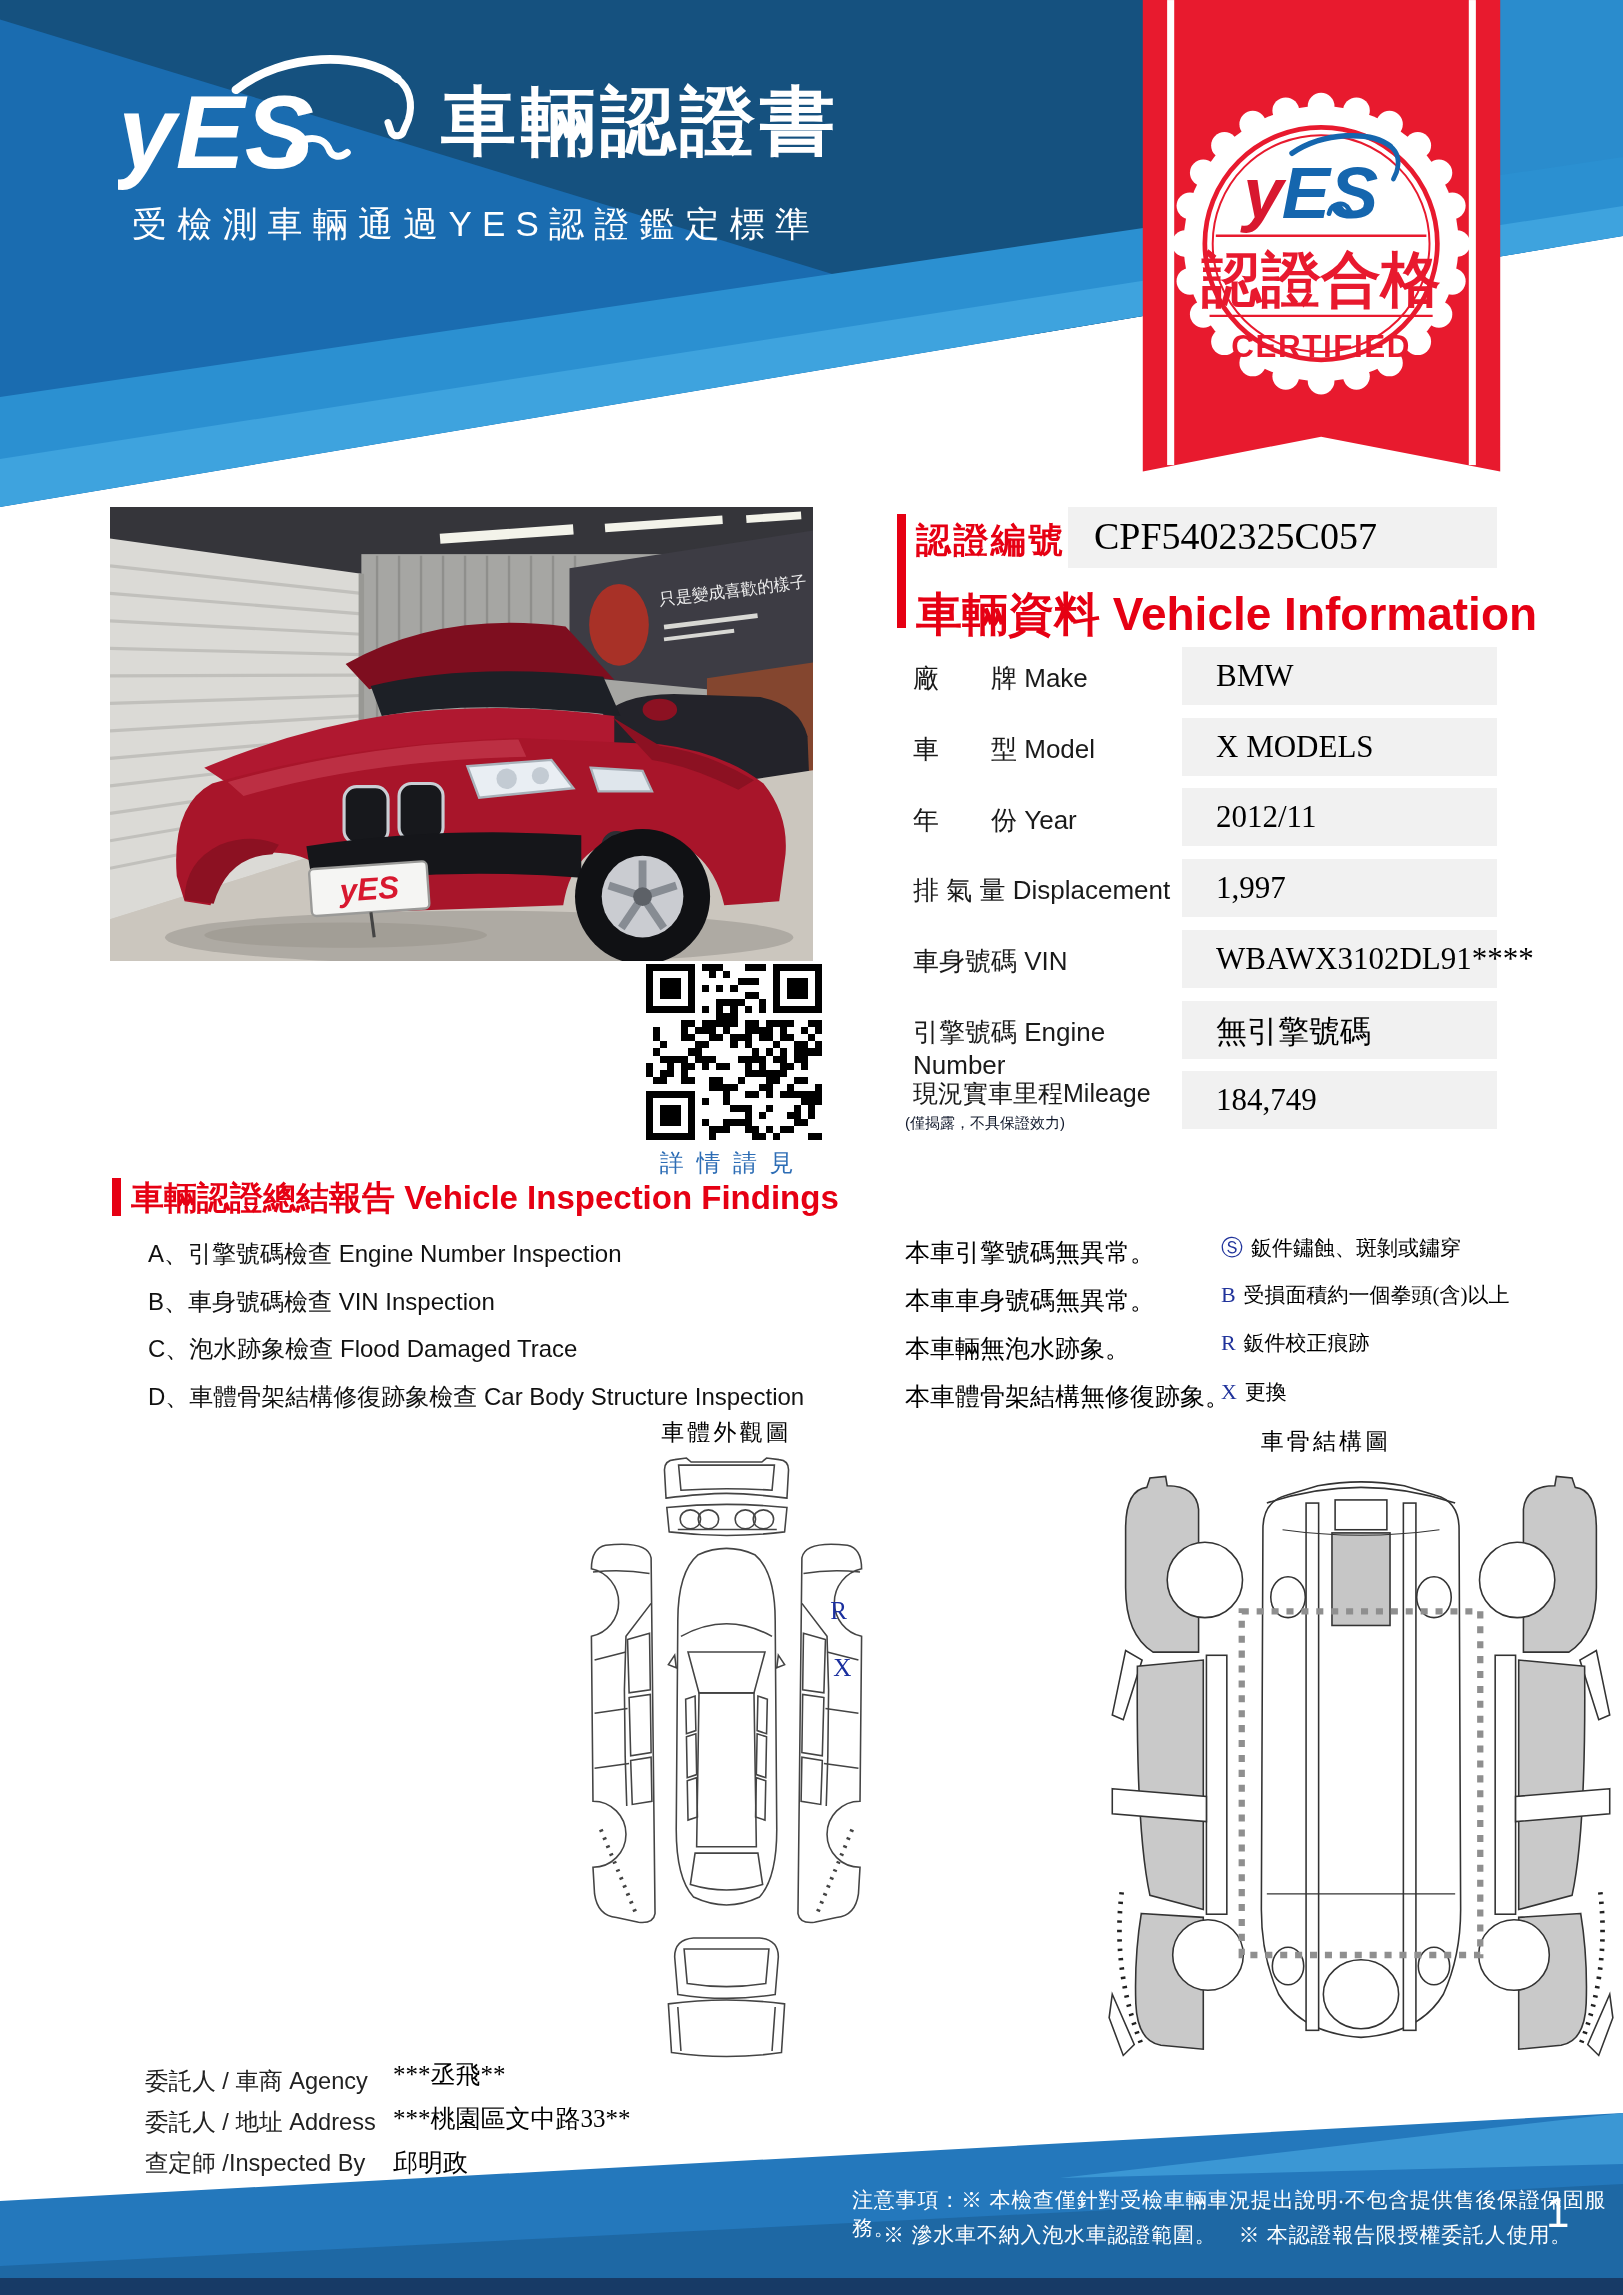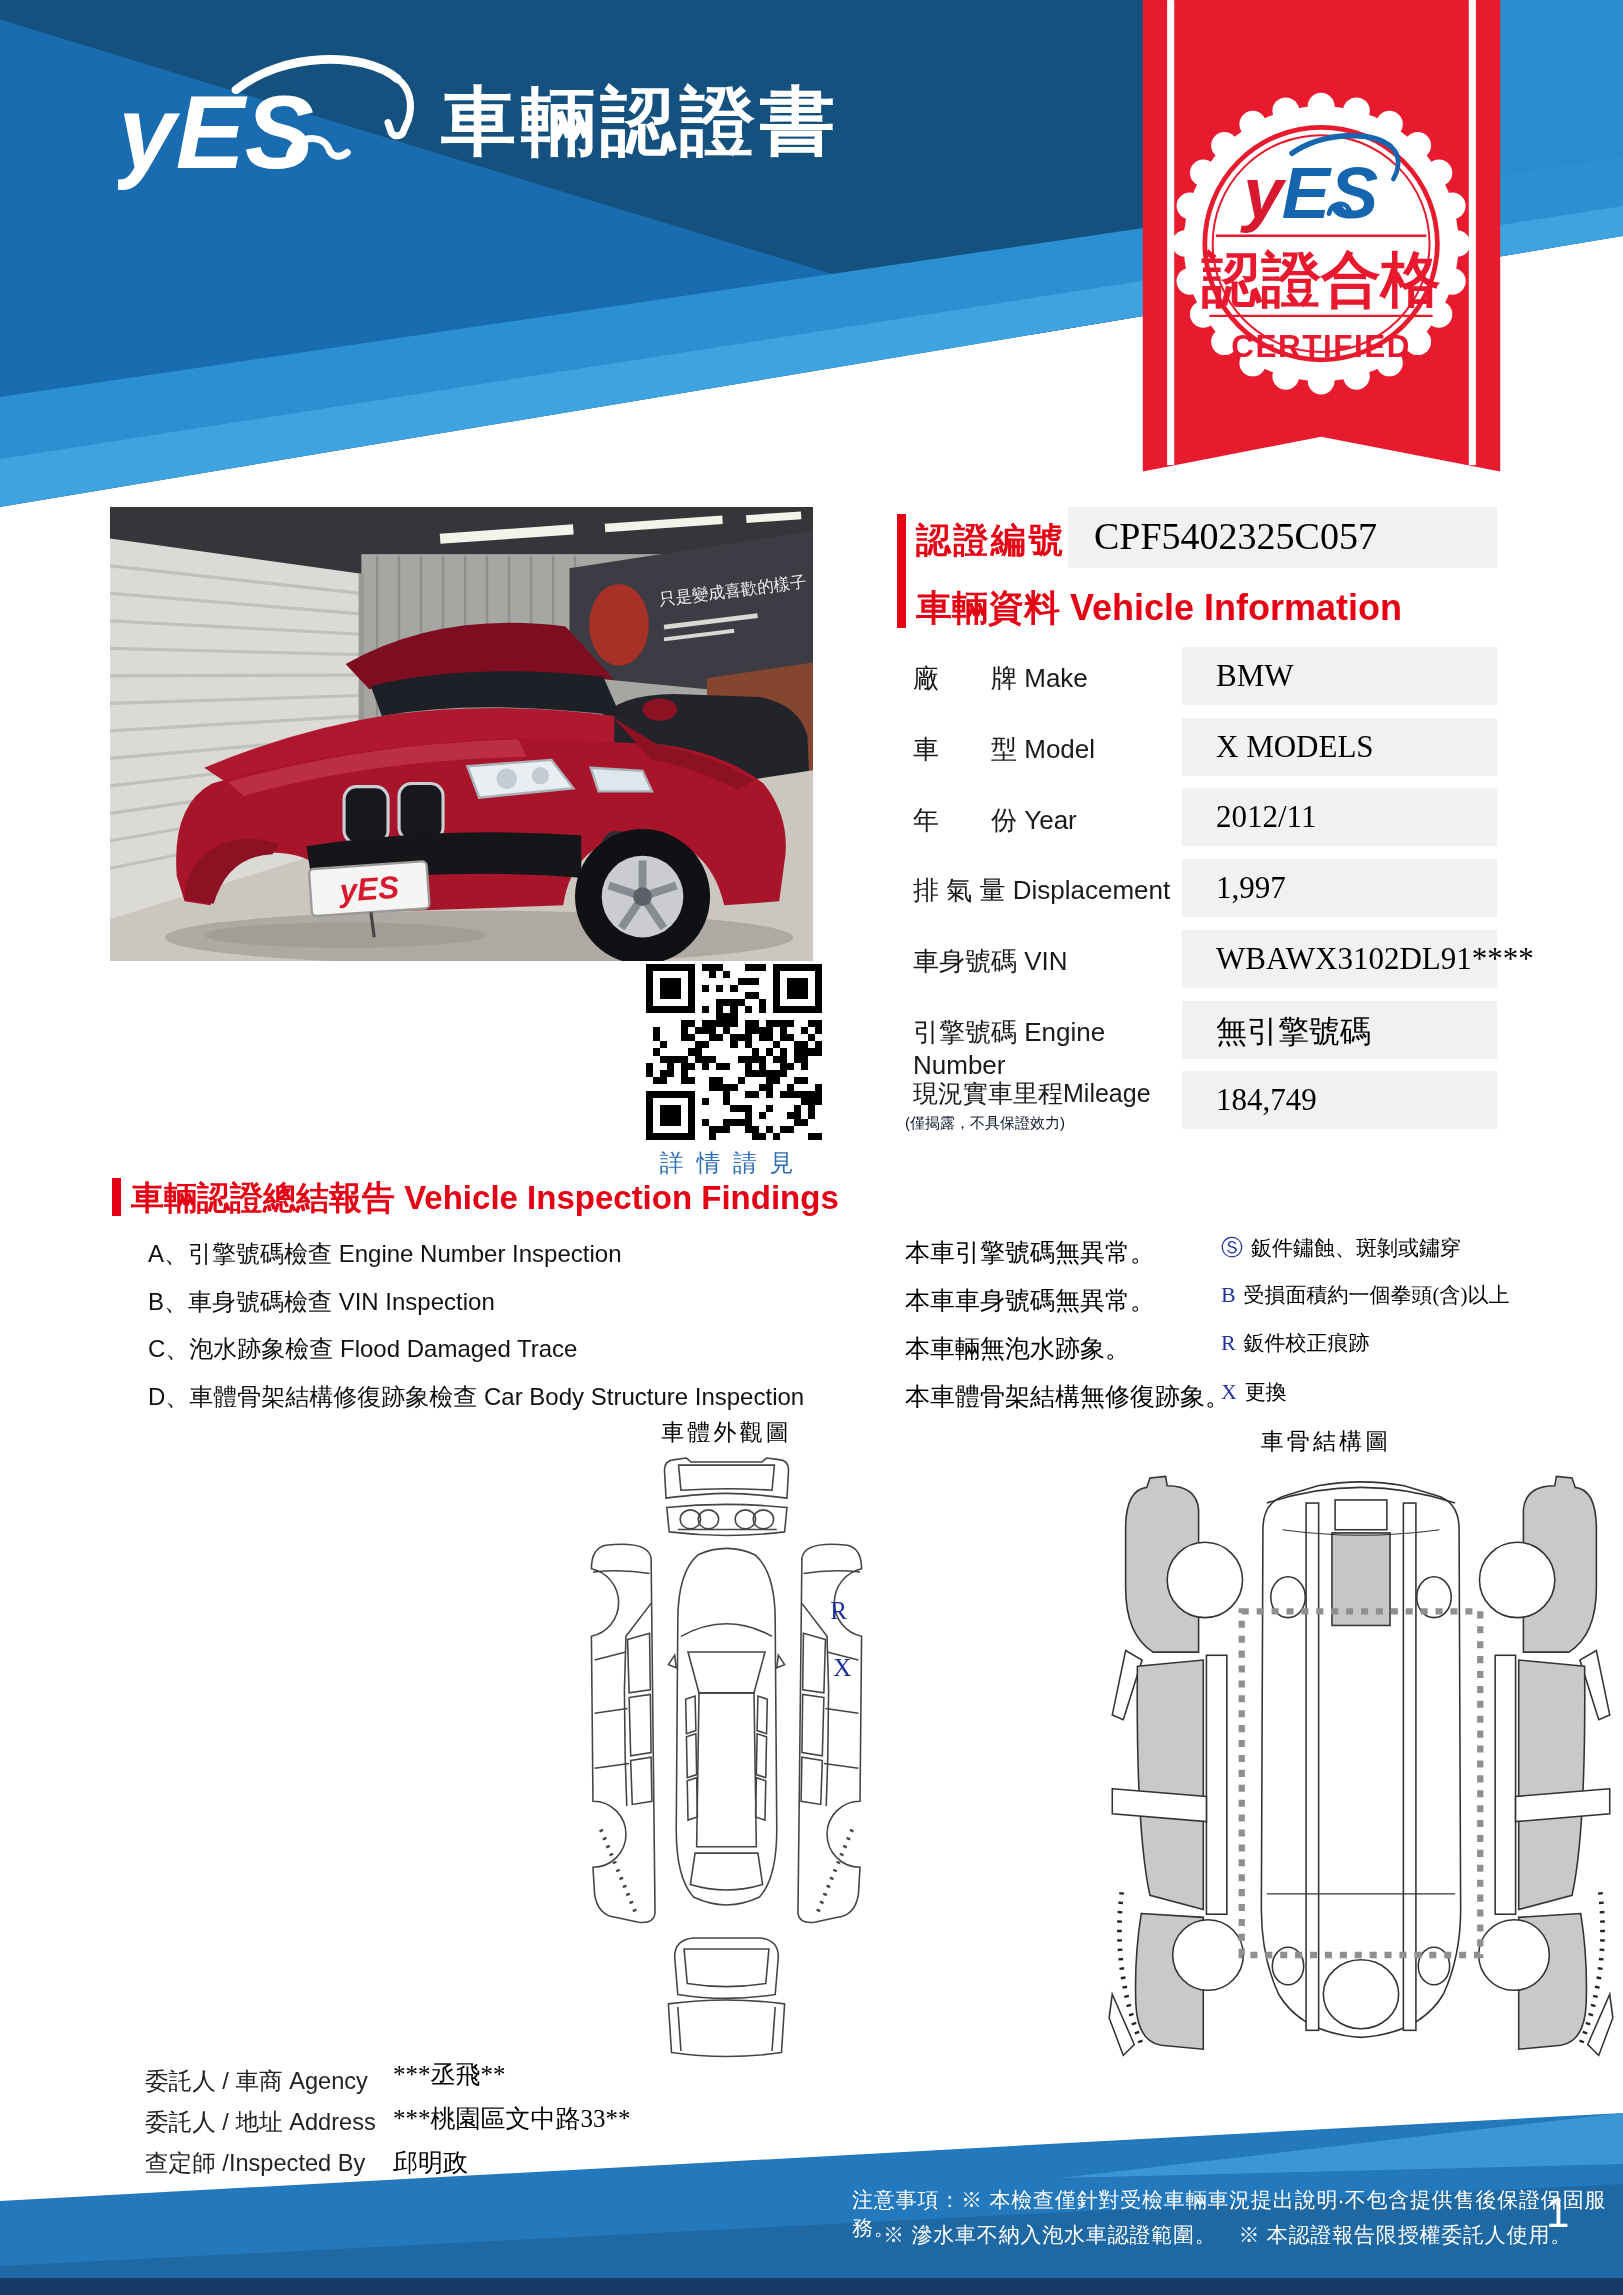--- a/index.html
+++ b/index.html
@@ -22,21 +22,21 @@
   .sub-en{left:132px;top:255px;color:#fff;font-size:24px;letter-spacing:0.8px;}
   
   .ribbon{left:1131px;top:0;width:381px;height:495px;}
   
   .photo{left:110px;top:507px;width:703px;height:454px;background:#b9b6b0;}
   
   .redbar{background:#e60013;}
   .cert-label{left:916px;top:517px;color:#e60013;font-size:35px;font-weight:bold;letter-spacing:2.4px;}
   .cert-box{left:1068px;top:507px;width:429px;height:61px;background:#f1f1f1;}
   .cert-val{left:1094px;top:514px;font-family:"Liberation Serif",serif;font-size:38px;color:#000;}
-  .vi-title{left:916px;top:584px;color:#e60013;font-size:36px;font-weight:bold;}
+  .vi-title{left:916px;top:584px;color:#e60013;font-size:46px;font-weight:bold;}
   .f-label{left:913px;width:271px;color:#1a1a1a;font-size:26px;}
   .f-box{left:1182px;width:315px;height:58px;background:#f1f1f1;}
   .f-val{left:1216px;font-family:"Liberation Serif",serif;font-size:31px;color:#000;}
   .f-note{left:905px;color:#0f172a;font-size:15px;}
   
   .qr{left:646px;top:964px;width:176px;height:176px;}
   .qr-cap{left:628px;top:1147px;width:210px;text-align:center;color:#2d6db5;font-size:24px;
           letter-spacing:12.6px;font-family:"Liberation Serif",serif;}
   
   .find-title{left:131px;top:1176px;font-size:33px;font-weight:bold;color:#e60013;}
@@ -72,20 +72,21 @@
   <div class="abs hdr-band2"></div>
 
   <svg class="abs" style="left:118px;top:49px;width:322px;height:149px" viewBox="0 0 410 190">
     <text x="0" y="152" font-family="Liberation Sans,sans-serif" font-size="132" font-weight="bold" font-style="italic" fill="#ffffff">yES</text>
     <path d="M150,52 C210,4 312,2 356,38" fill="none" stroke="#fff" stroke-width="11" stroke-linecap="round"></path>
     <path d="M356,38 C372,50 376,70 370,90 L364,104 C362,112 352,113 348,106 L344,94" fill="none" stroke="#fff" stroke-width="9" stroke-linecap="round"></path>
     <path d="M218,138 C222,112 258,106 268,126 C272,138 282,140 292,132" fill="none" stroke="#fff" stroke-width="9" stroke-linecap="round"></path>
   </svg>
 
   <div class="abs main-title">車輛認證書</div>
+  <div class="abs sub-zh">受檢測車輛通過YES認證鑑定標準</div>
 </div>
 
 <svg class="abs ribbon" viewBox="0 0 485 630">
   <path d="M15,0 H470 V600 L242,556 L15,600 Z" fill="#e81a2e"></path>
   <rect x="46" y="0" width="9" height="592" fill="#ffffff"></rect>
   <rect x="430" y="0" width="9" height="592" fill="#ffffff"></rect>
   <g>
     <g fill="#ffffff">
       <circle cx="242" cy="310" r="175"></circle>
       <g>

